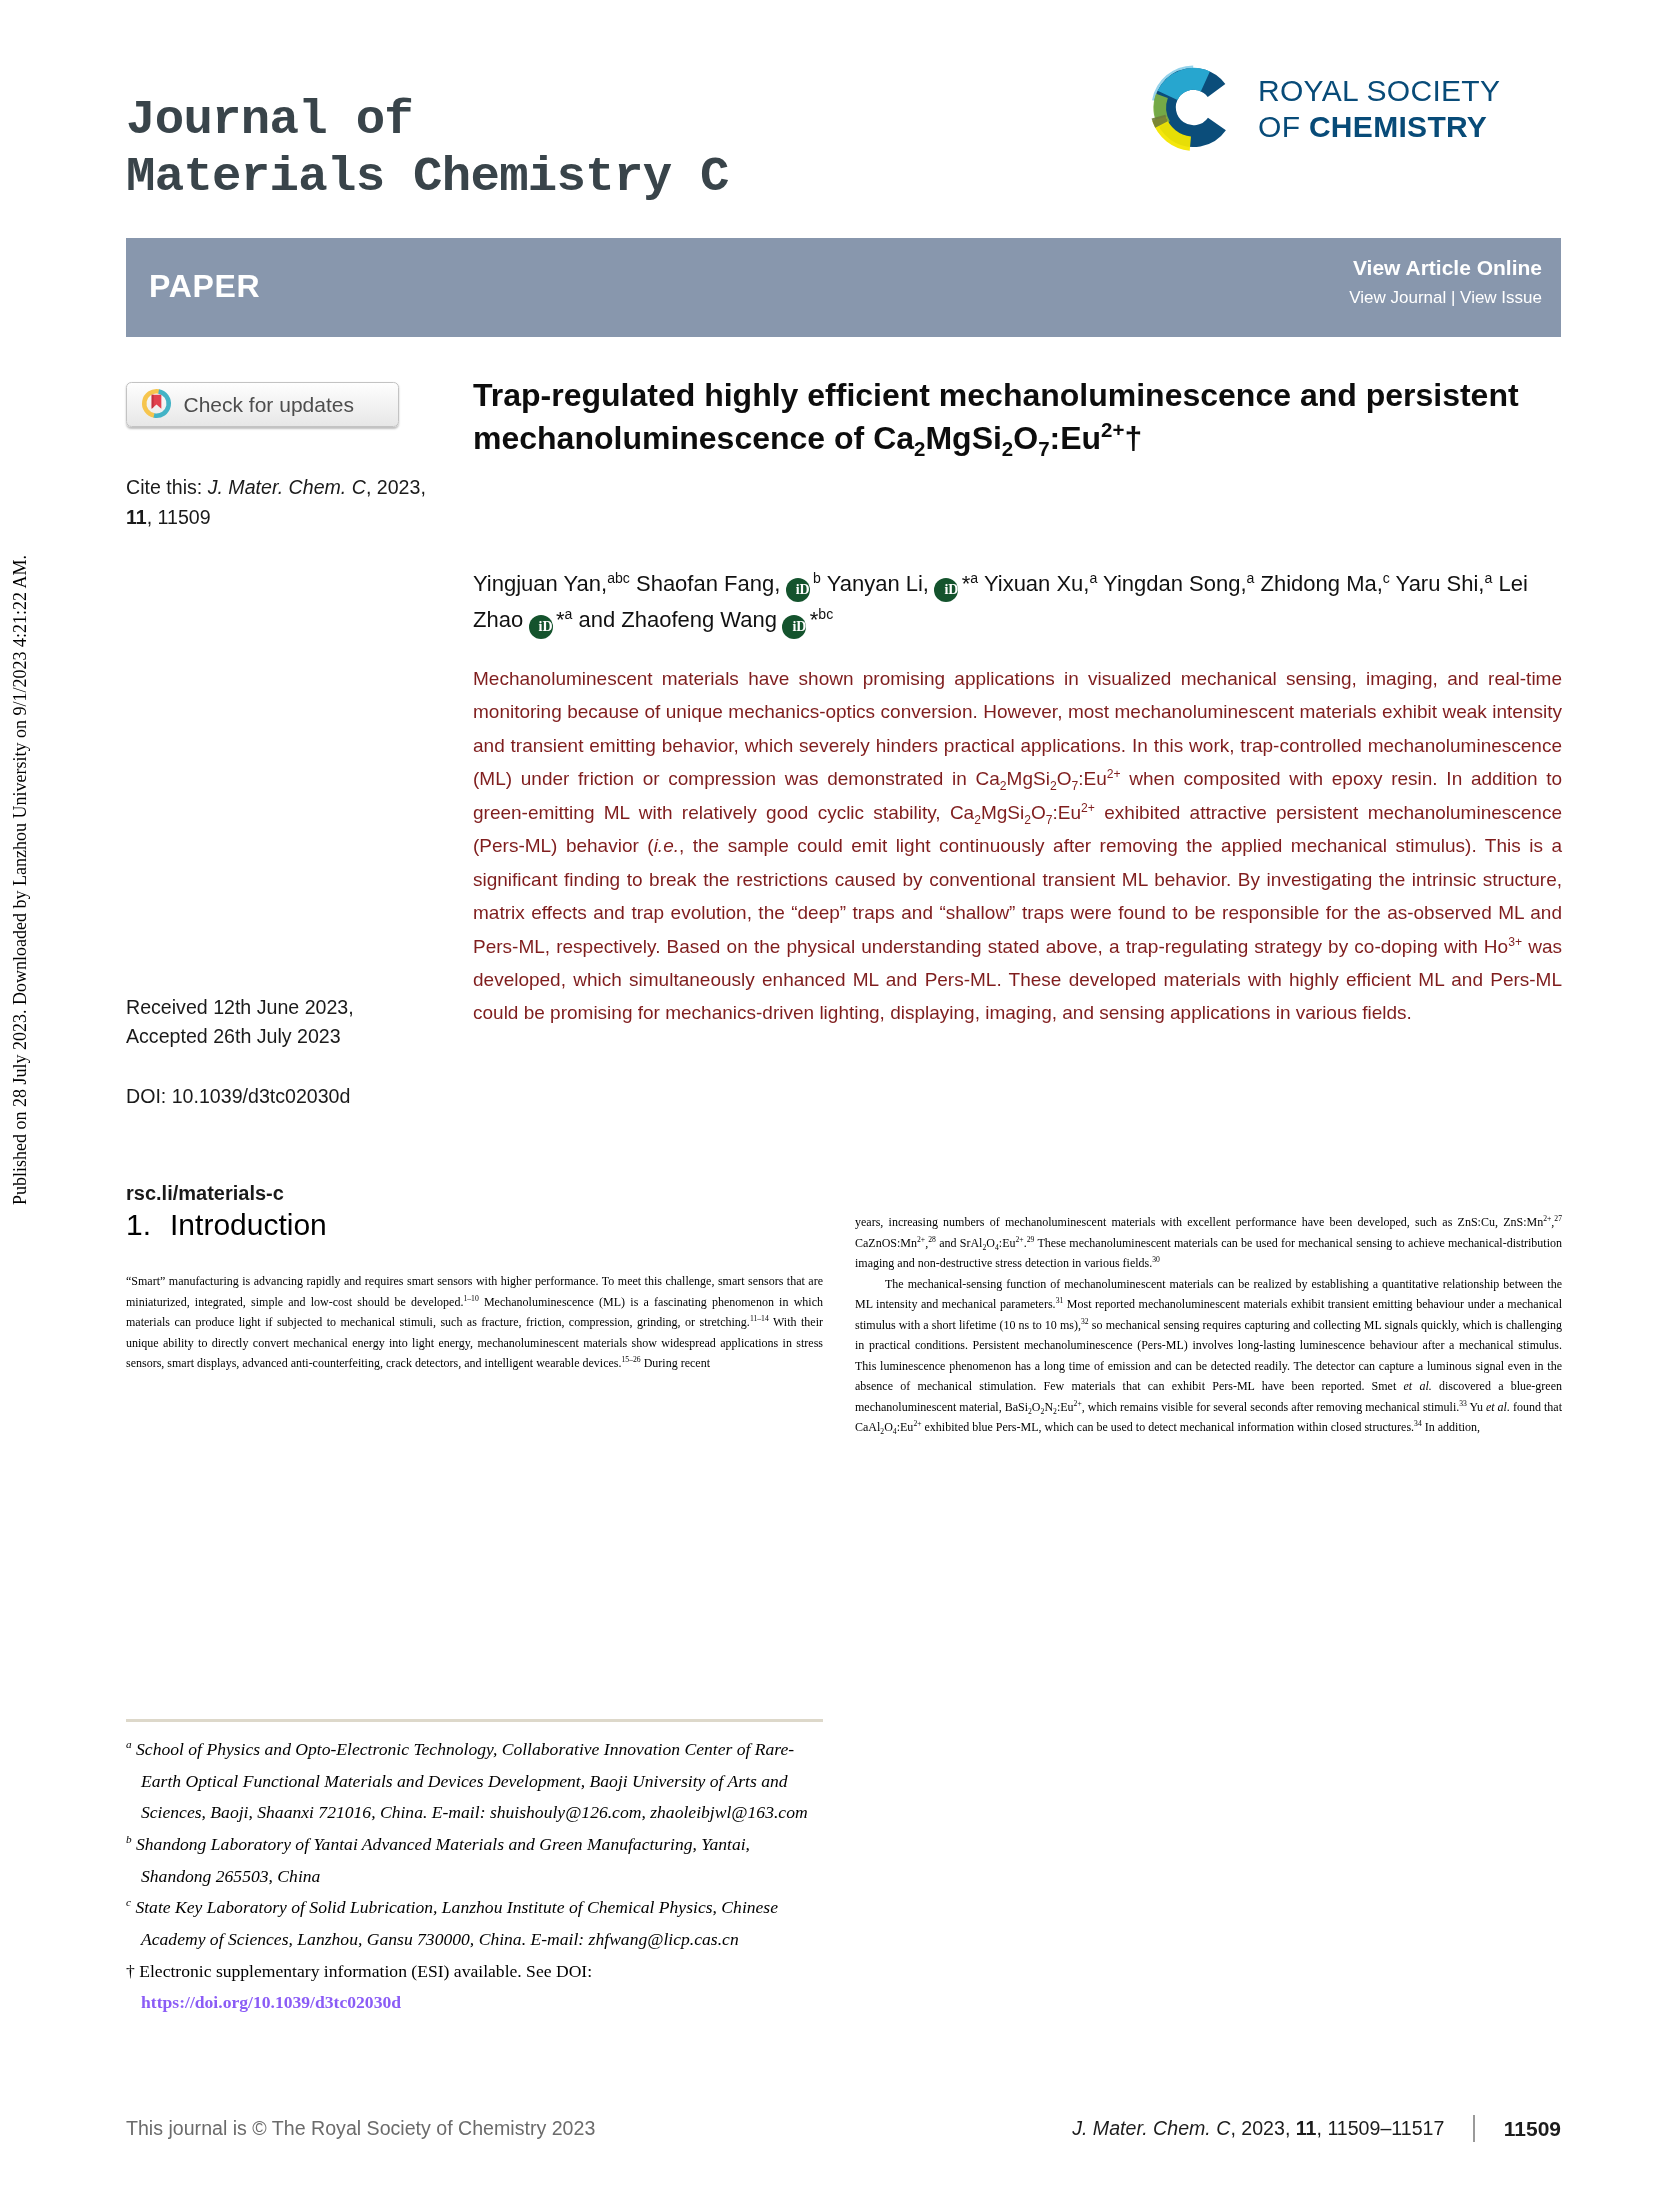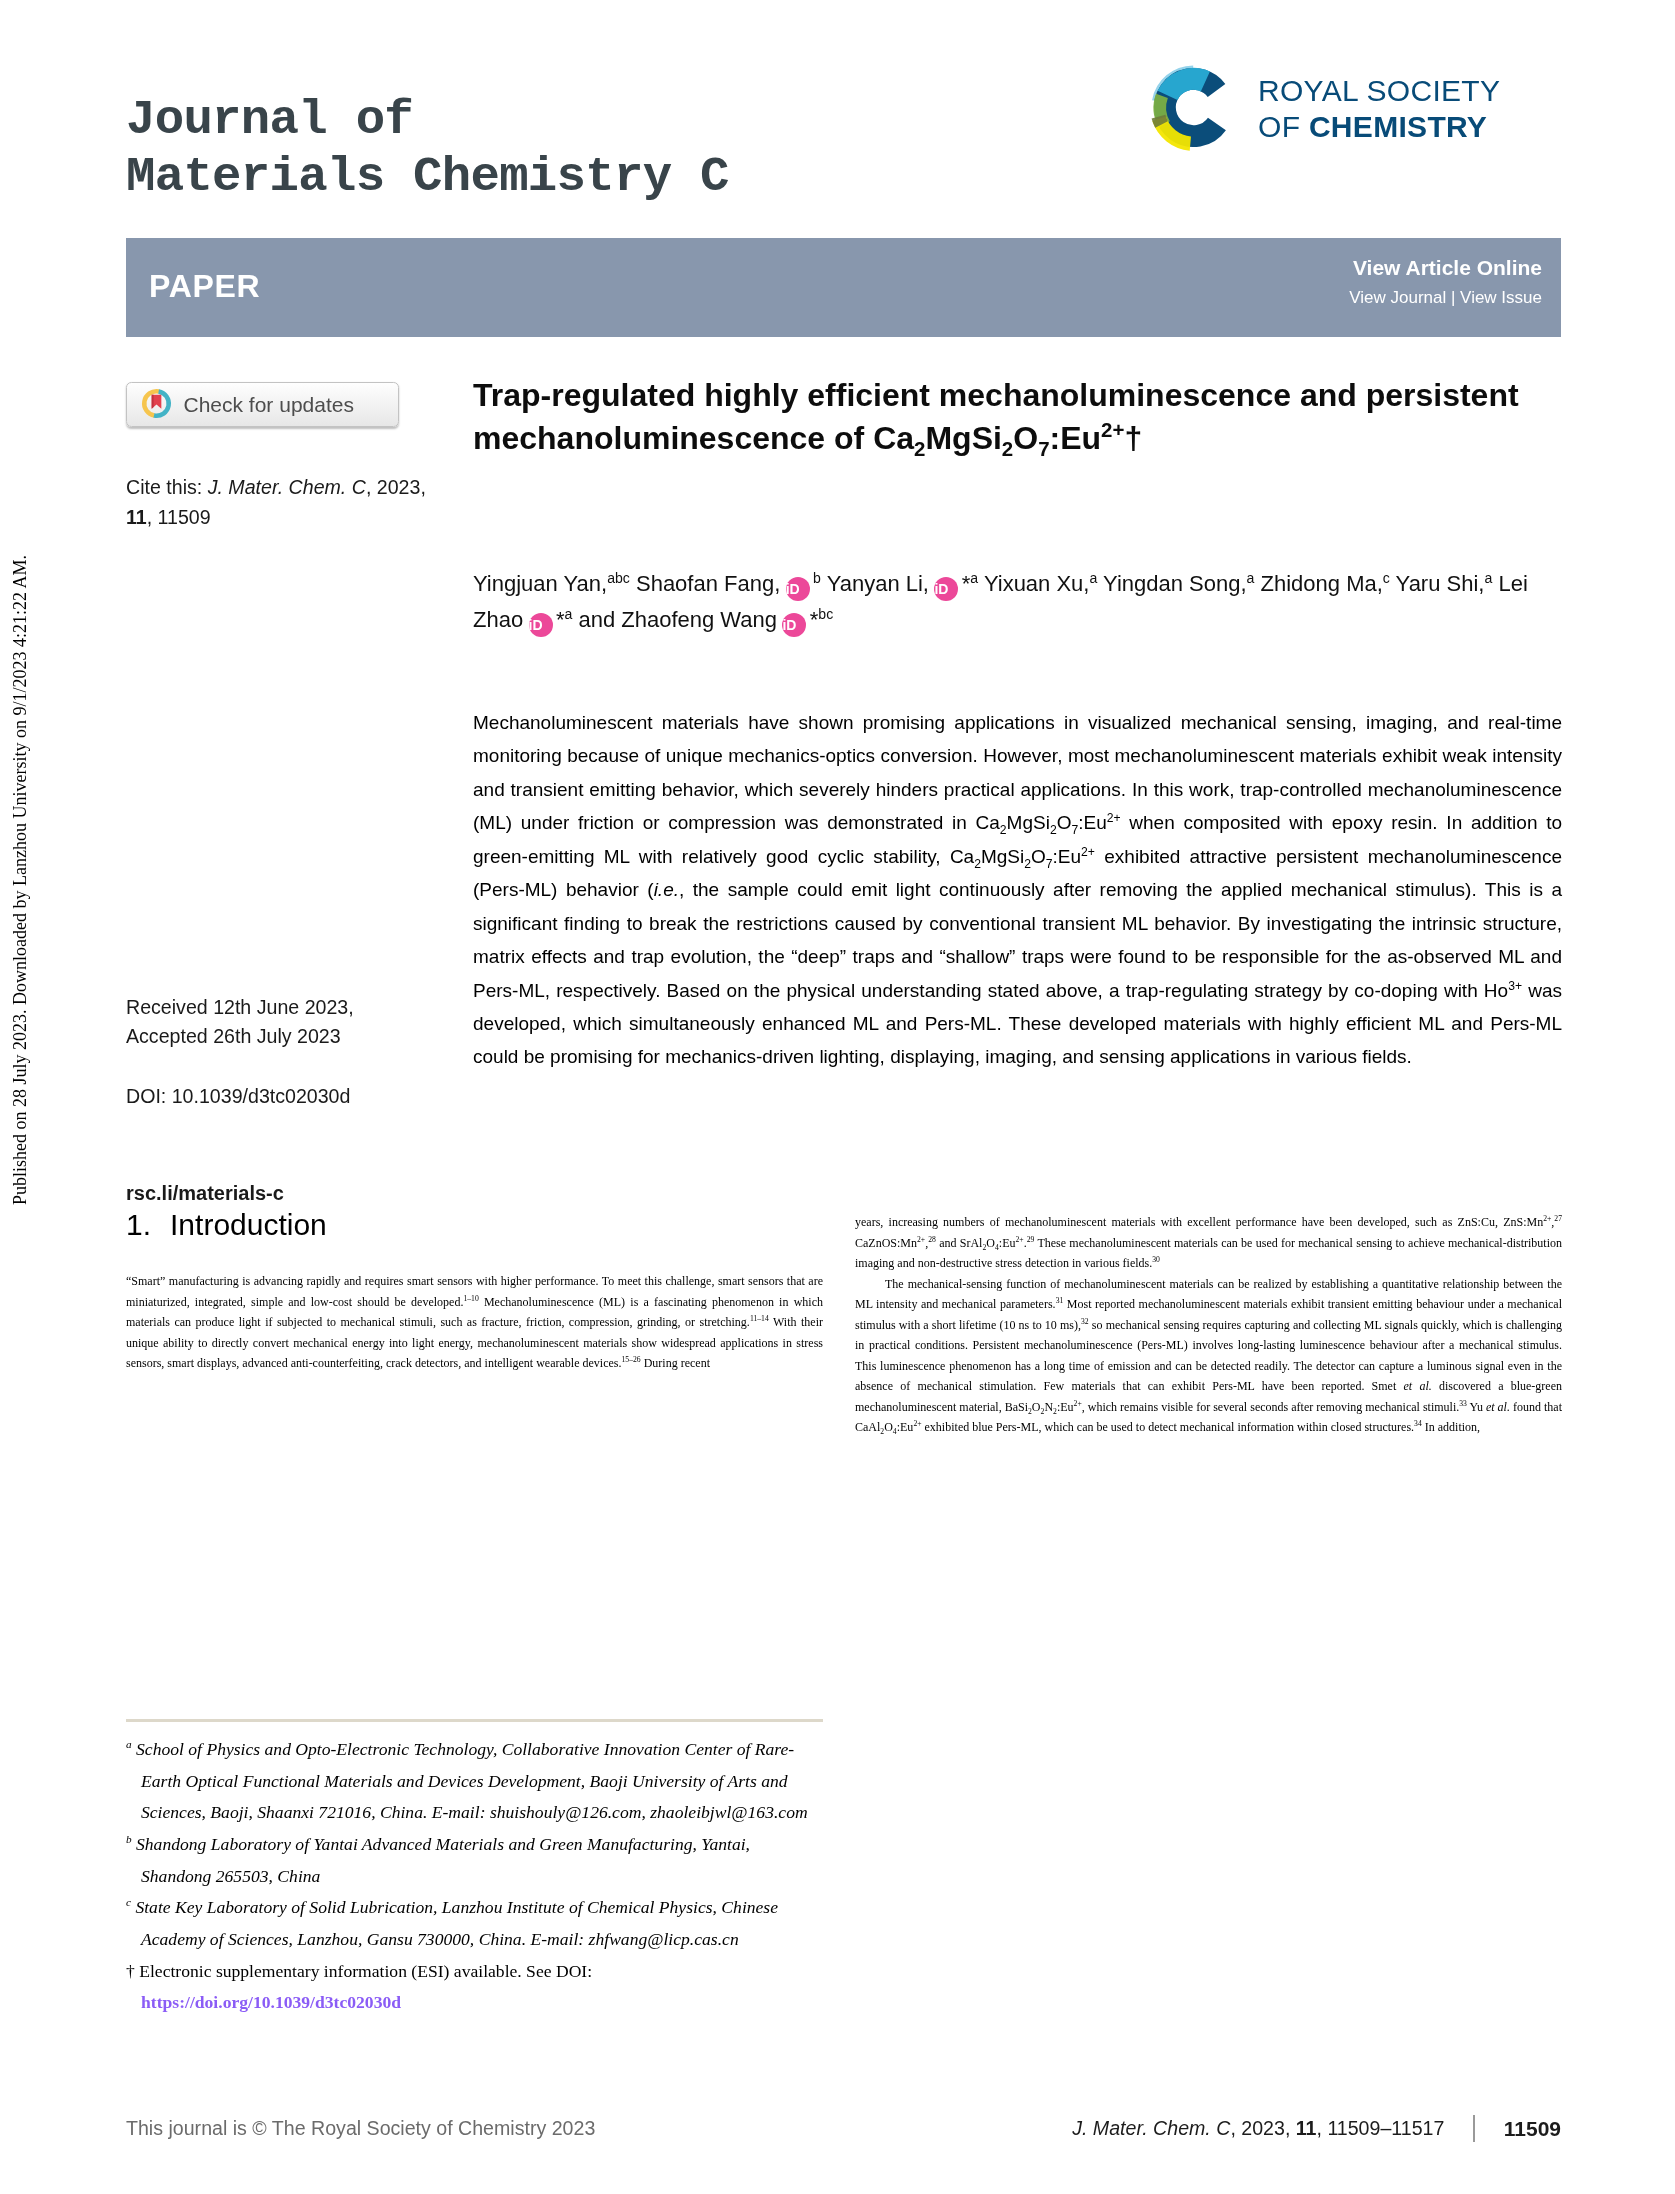--- a/index.html
+++ b/index.html
@@ -34,25 +34,25 @@
   #check-btn .check-label{font-size:21px;color:#4d4d4d;}
   #cite-block{position:absolute;left:126px;top:472px;width:323px;font-size:19.6px;line-height:1.55;color:#1a1a1a;}
   #received-block{position:absolute;left:126px;top:993px;width:323px;font-size:19.6px;line-height:1.5;color:#1a1a1a;}
   #doi-line{position:absolute;left:126px;top:1085px;font-size:19.6px;color:#1a1a1a;}
   #rsc-link{position:absolute;left:126px;top:1182px;font-size:20px;font-weight:bold;color:#1a1a1a;cursor:pointer;}
 
   
   #article-title{position:absolute;left:473px;top:374px;width:1089px;font-size:32px;font-weight:bold;
     line-height:1.33;color:#0d0d0d;}
   #authors{position:absolute;left:473px;top:566px;width:1089px;font-size:22px;line-height:1.62;color:#111;}
-  .orcid-badge{display:inline-block;width:24px;height:24px;background:#ec4899;color:#fff;border-radius:50%;
-    font-size:14px;font-weight:bold;text-align:left;line-height:24px;margin:0 3.4px 0 5.4px;vertical-align:-3.4px;
-    font-family:Liberation Sans, sans-serif;cursor:pointer;}
+  .orcid-badge{display:inline-block;width:24px;height:24px;background:#14532d;color:#fff;border-radius:50%;
+    font-size:14px;font-weight:bold;text-align:right;line-height:24px;margin:0 3.4px 0 5.4px;vertical-align:-3.4px;
+    font-family:Liberation Serif, serif;cursor:pointer;}
   #abstract{position:absolute;left:473px;top:662px;width:1089px;font-size:19px;line-height:1.76;
-    text-align:justify;color:#000000;margin-top:44px;}
+    text-align:justify;color:#7f1d1d;}
 
   
   #intro-heading{position:absolute;left:126px;top:1208px;font-size:30px;color:#000;}
   #intro-heading .num{margin-right:19px;}
   .serif-col{font-family:"Liberation Serif",serif;font-size:12px;line-height:1.71;text-align:justify;color:#000;}
   #intro-col1{position:absolute;left:126px;top:1271px;width:697px;}
   #intro-col2{position:absolute;left:855px;top:1212px;width:707px;}
   #intro-col2 .p2{text-indent:30px;}
 
   

